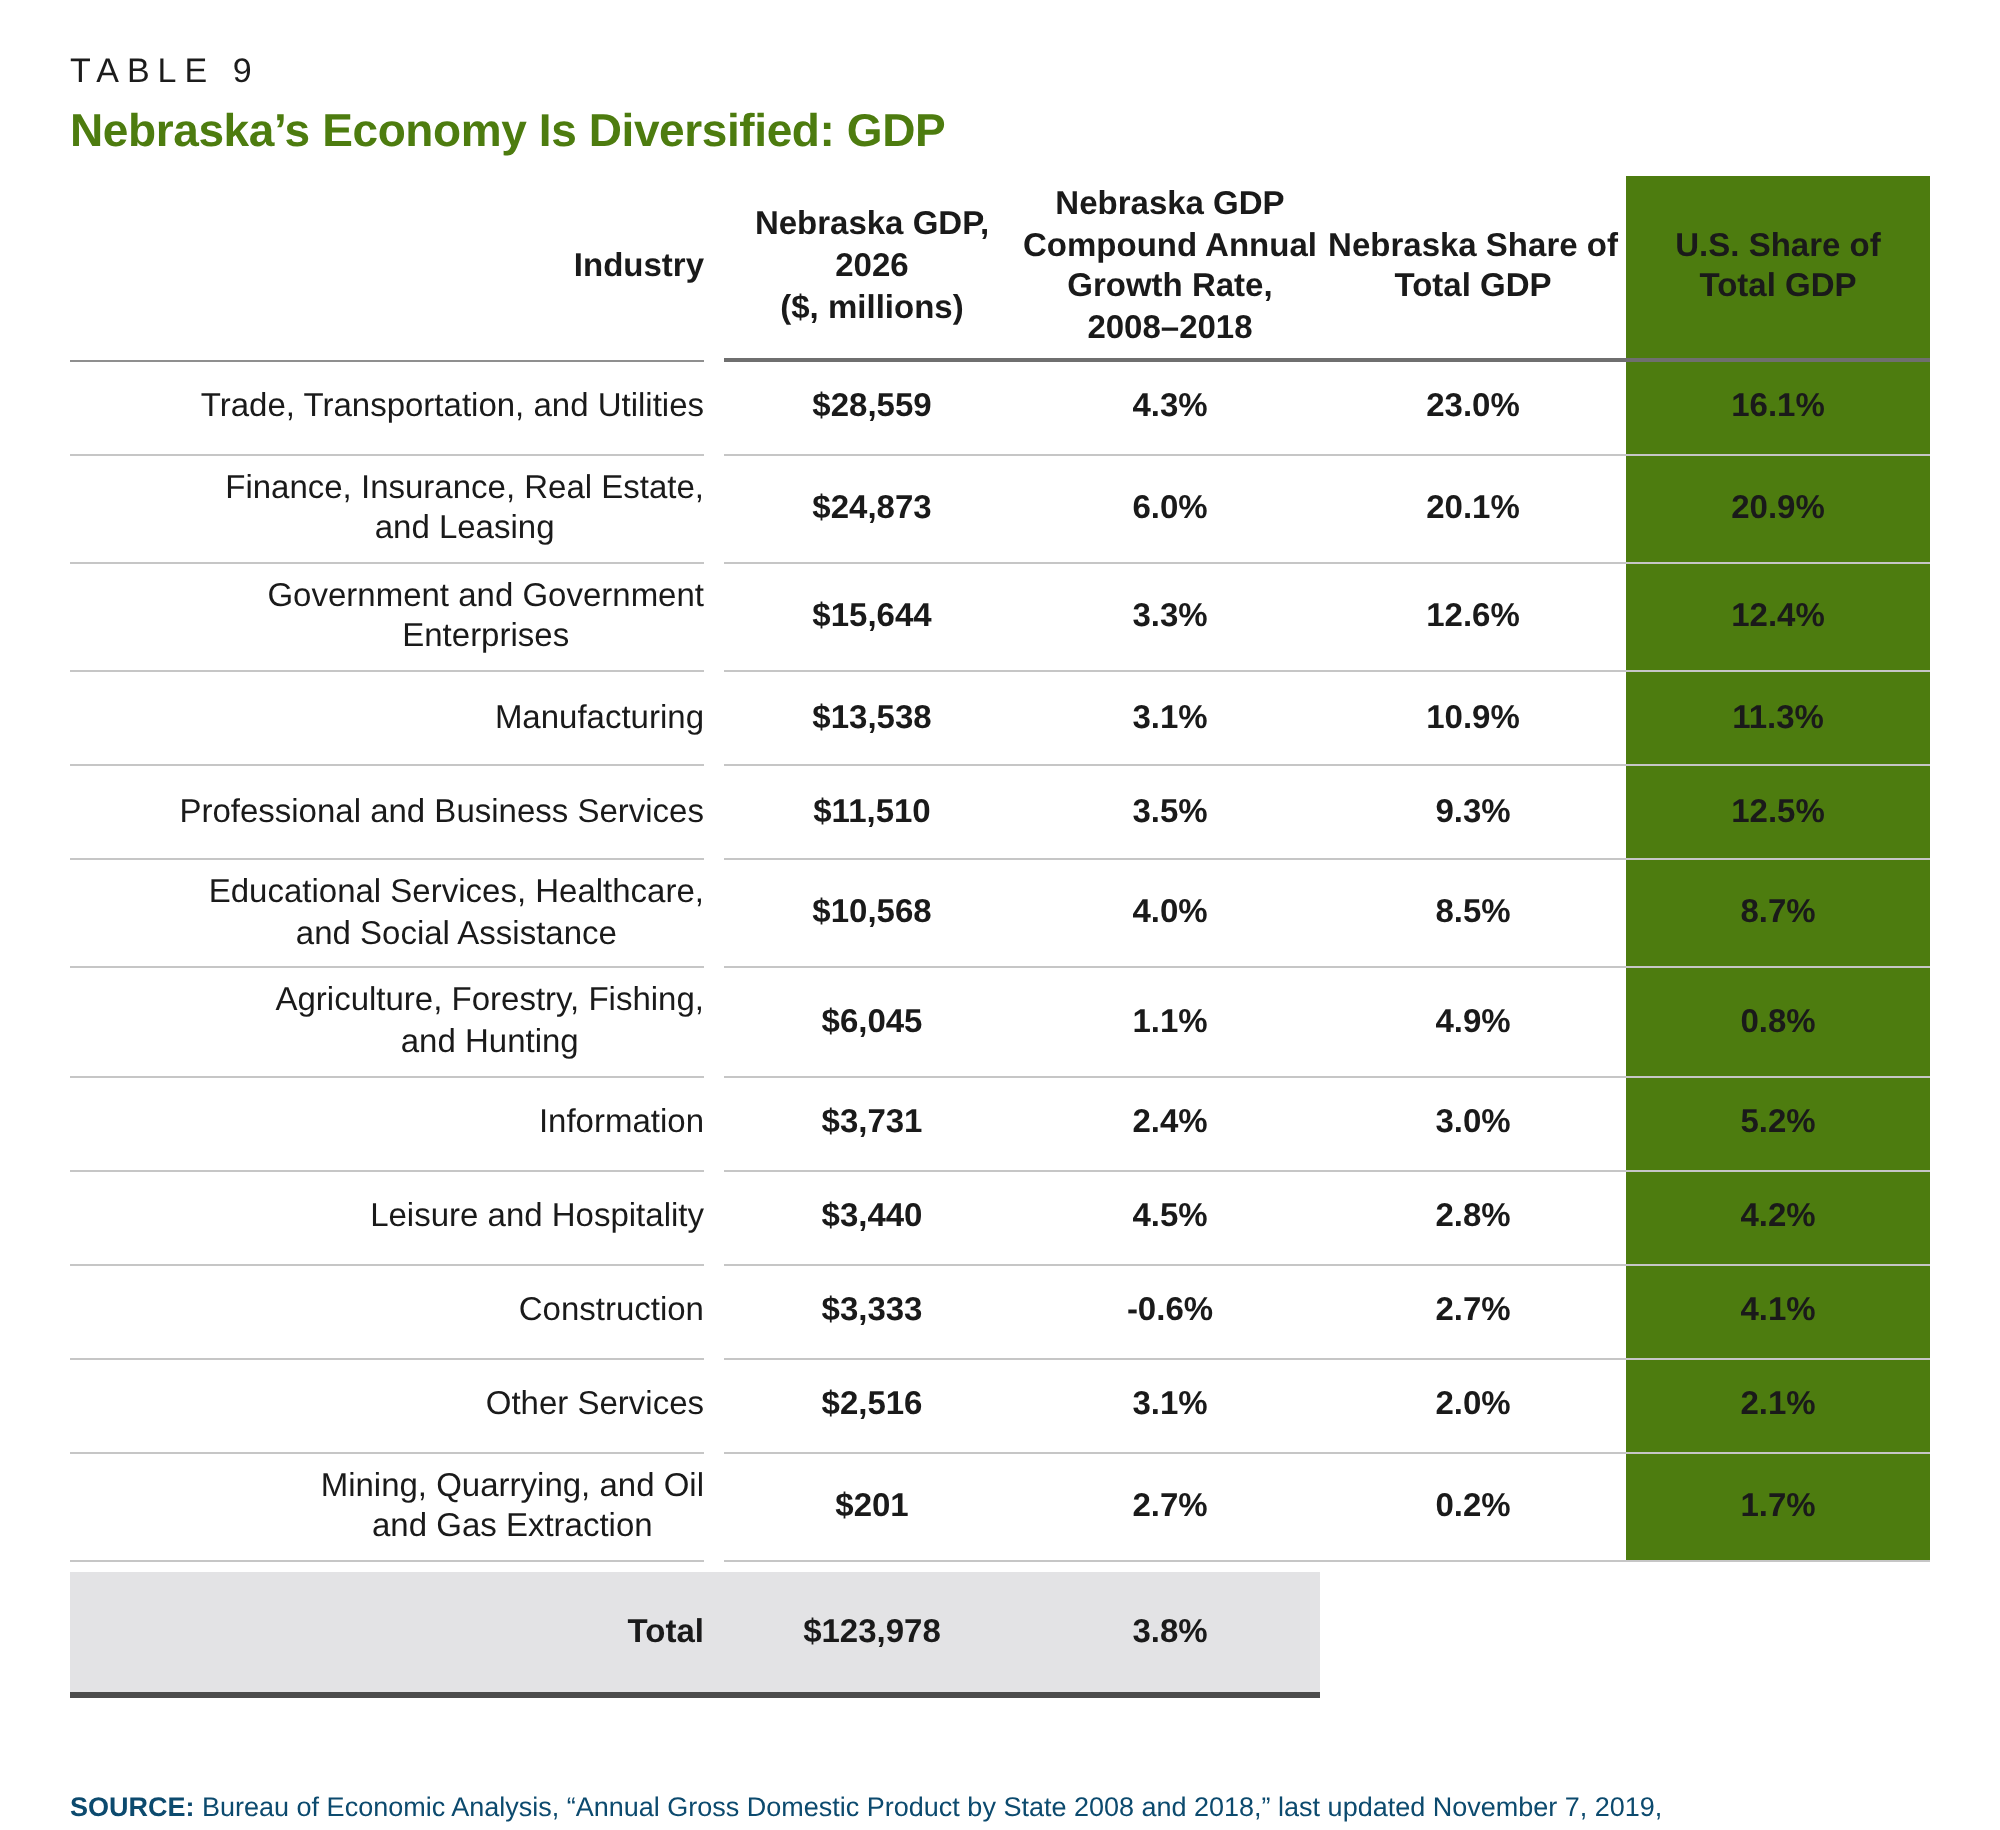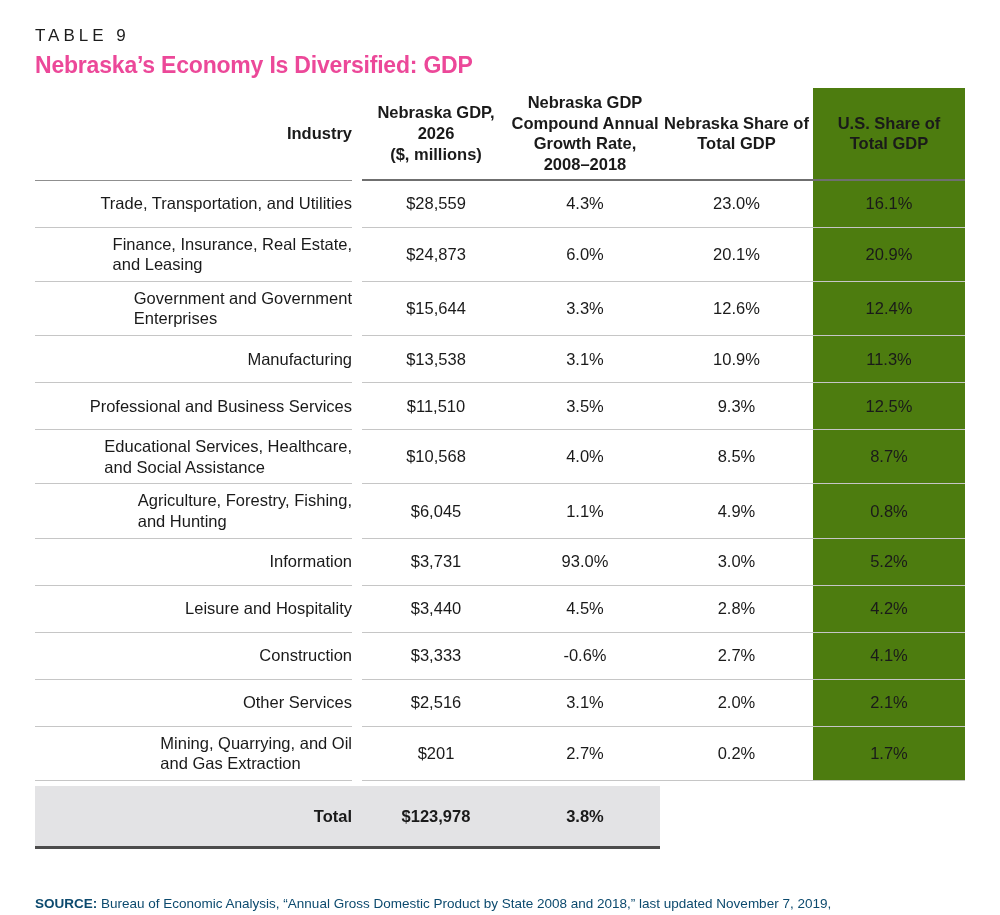--- a/index.html
+++ b/index.html
@@ -16,40 +16,40 @@
 
   .kicker {
     font-size: 17px;
     letter-spacing: 4px;
     font-weight: 400;
     color: #1c1c1c;
   }
   .title {
     font-size: 23px;
     font-weight: bold;
-    color: #ec4899;
+    color: #4d7c0f;
     margin: 6px 0 0 0;
     letter-spacing: -0.2px;
   }
 
   .grid {
     display: grid;
     grid-template-columns: 317px 10px 148px 150px 153px 152px;
     margin-top: 9px;
   }
   .cell {
     display: flex;
     align-items: center;
     white-space: pre-line;
     font-size: 16.5px;
     line-height: 1.25;
     box-sizing: border-box;
   }
-  .industry { justify-content: flex-end; text-align: left; }
-  .num      { justify-content: center;   text-align: center; }
+  .industry { justify-content: flex-end; text-align: center; }
+  .num      { justify-content: center;   text-align: center; font-weight: bold; }
 
   
   .h {
     font-weight: bold;
     min-height: 86px;
     border-bottom: 2px solid #6f6f6f;
     padding: 4px 0;
   }
   .h.industry { border-bottom: 1px solid #8f8f8f; }
   .h.spacer   { border-bottom: none; }
@@ -155,21 +155,21 @@
 and Hunting</div>
   <div class="cell b spacer"></div>
   <div class="cell b num">$6,045</div>
   <div class="cell b num">1.1%</div>
   <div class="cell b num">4.9%</div>
   <div class="cell b num us">0.8%</div>
 
   <div class="cell b industry">Information</div>
   <div class="cell b spacer"></div>
   <div class="cell b num">$3,731</div>
-  <div class="cell b num">93.0%</div>
+  <div class="cell b num">2.4%</div>
   <div class="cell b num">3.0%</div>
   <div class="cell b num us">5.2%</div>
 
   <div class="cell b industry">Leisure and Hospitality</div>
   <div class="cell b spacer"></div>
   <div class="cell b num">$3,440</div>
   <div class="cell b num">4.5%</div>
   <div class="cell b num">2.8%</div>
   <div class="cell b num us">4.2%</div>
 

